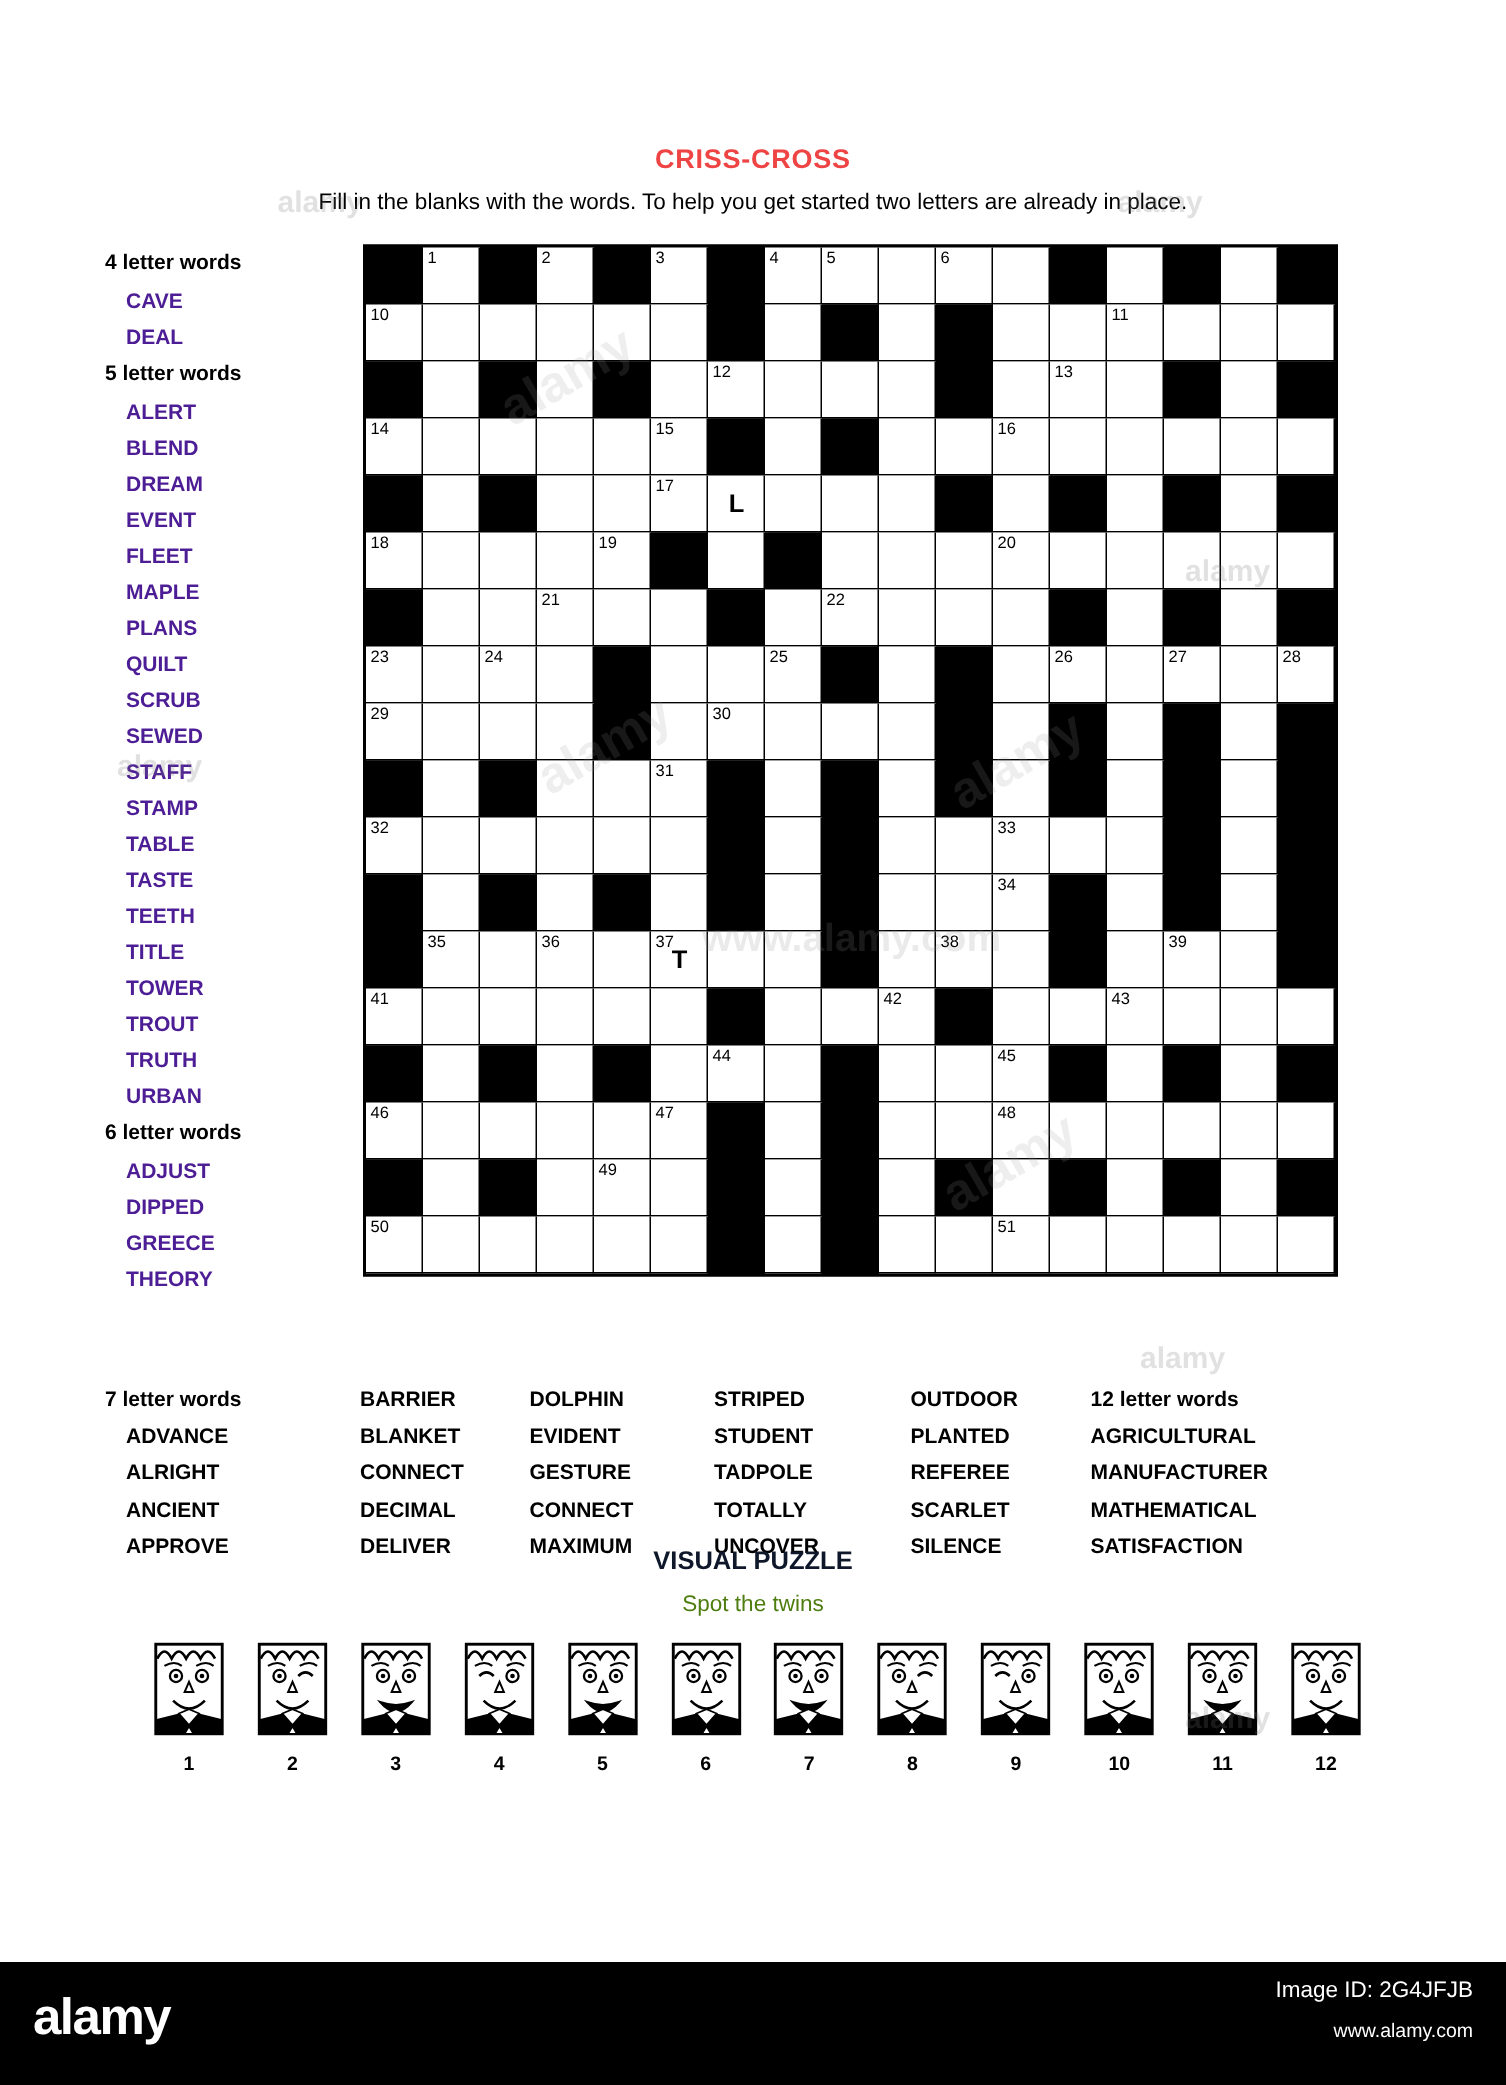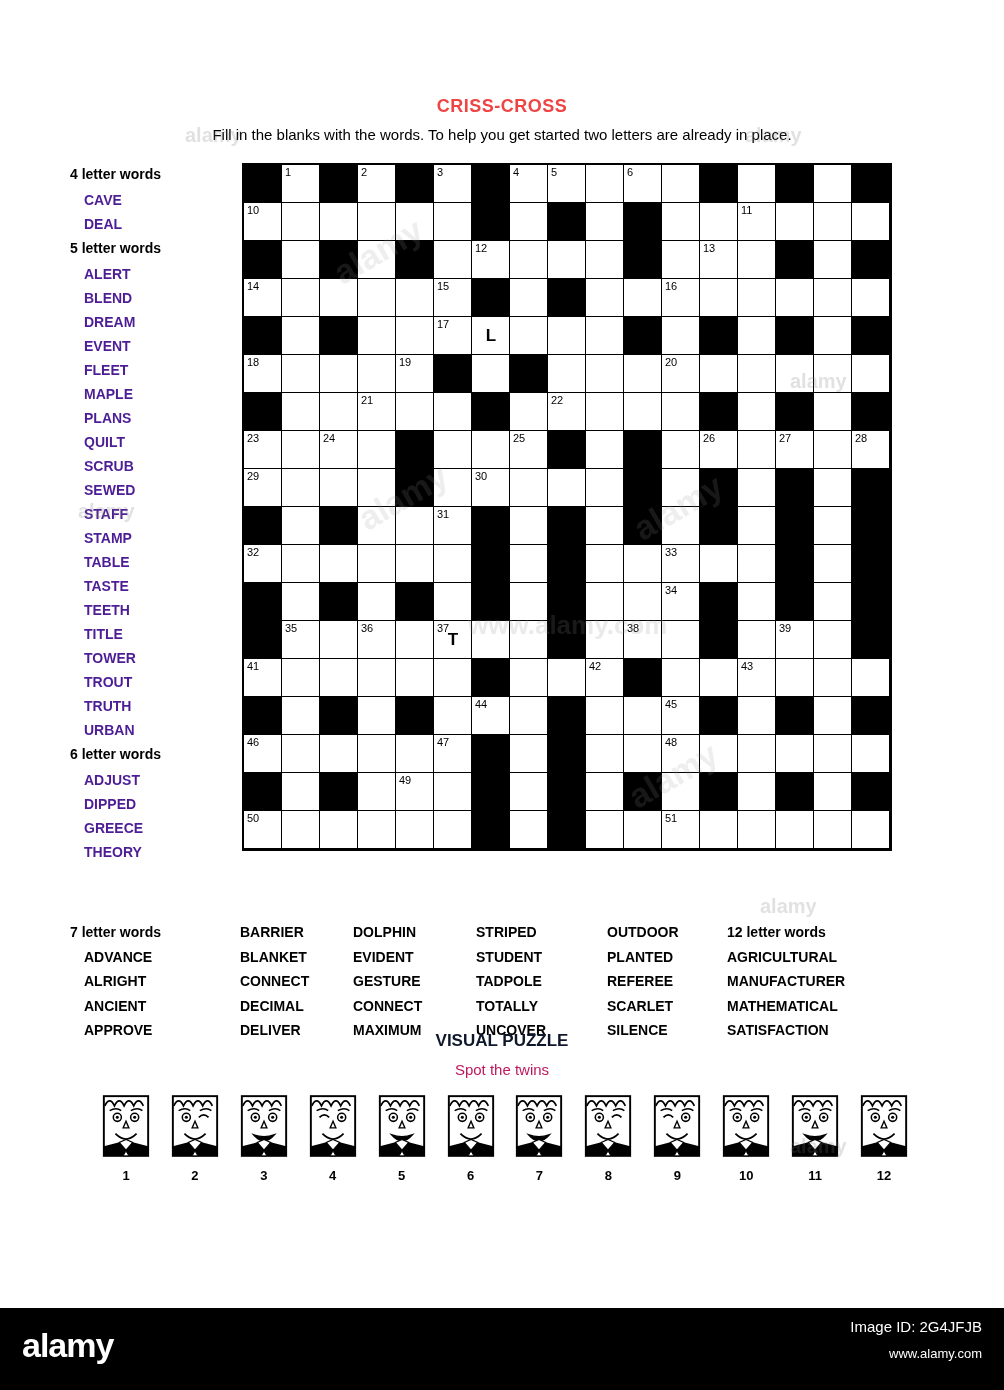--- a/index.html
+++ b/index.html
@@ -149,21 +149,21 @@
     font-weight: bold;
     color: #0f172a;
   }
   .vp-sub {
     position: absolute;
     top: 1061px;
     left: 0;
     width: 1004px;
     text-align: center;
     font-size: 15px;
-    color: #be185d;
+    color: #4d7c0f;
   }
   .faces {
     position: absolute;
     top: 1092px;
     left: 100px;
     width: 810px;
     display: flex;
     justify-content: space-between;
   }
   .face-wrap {

